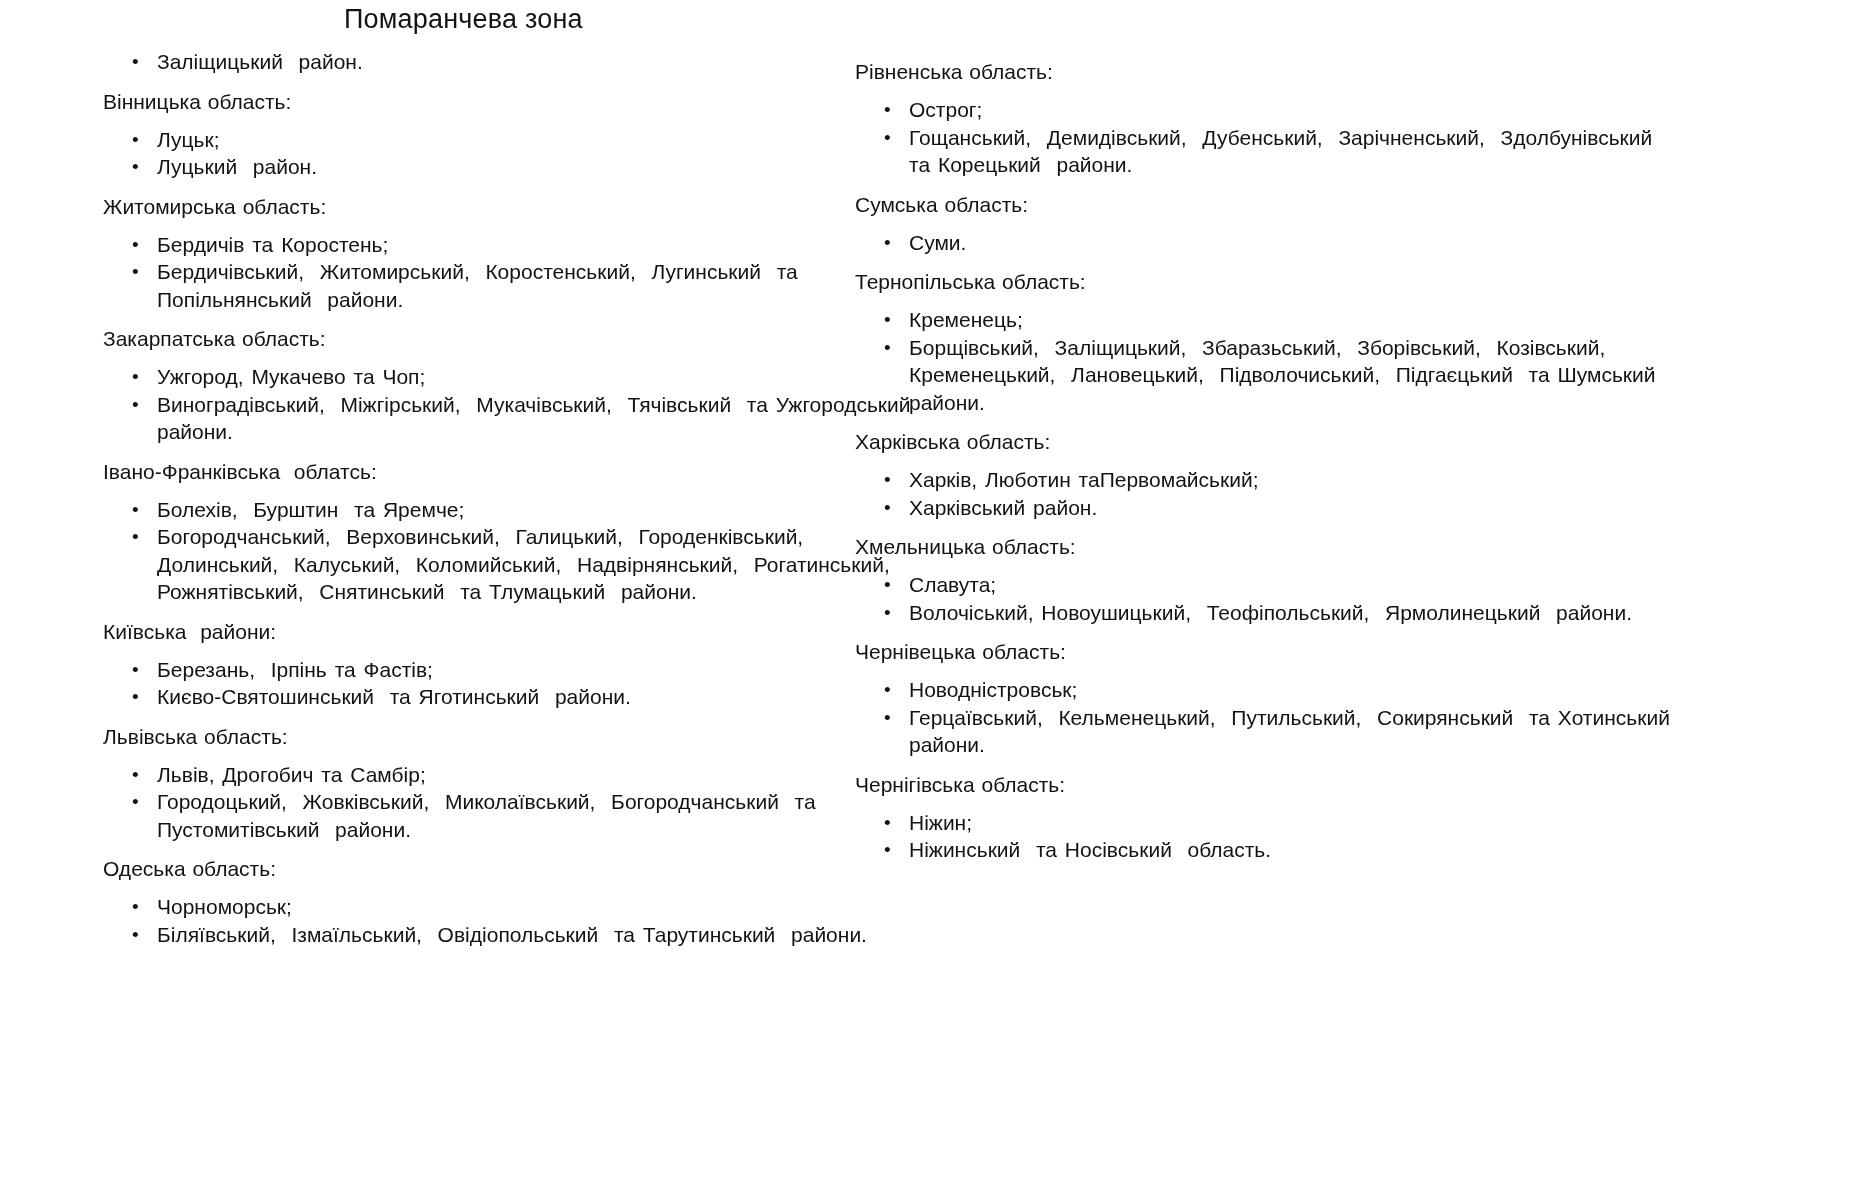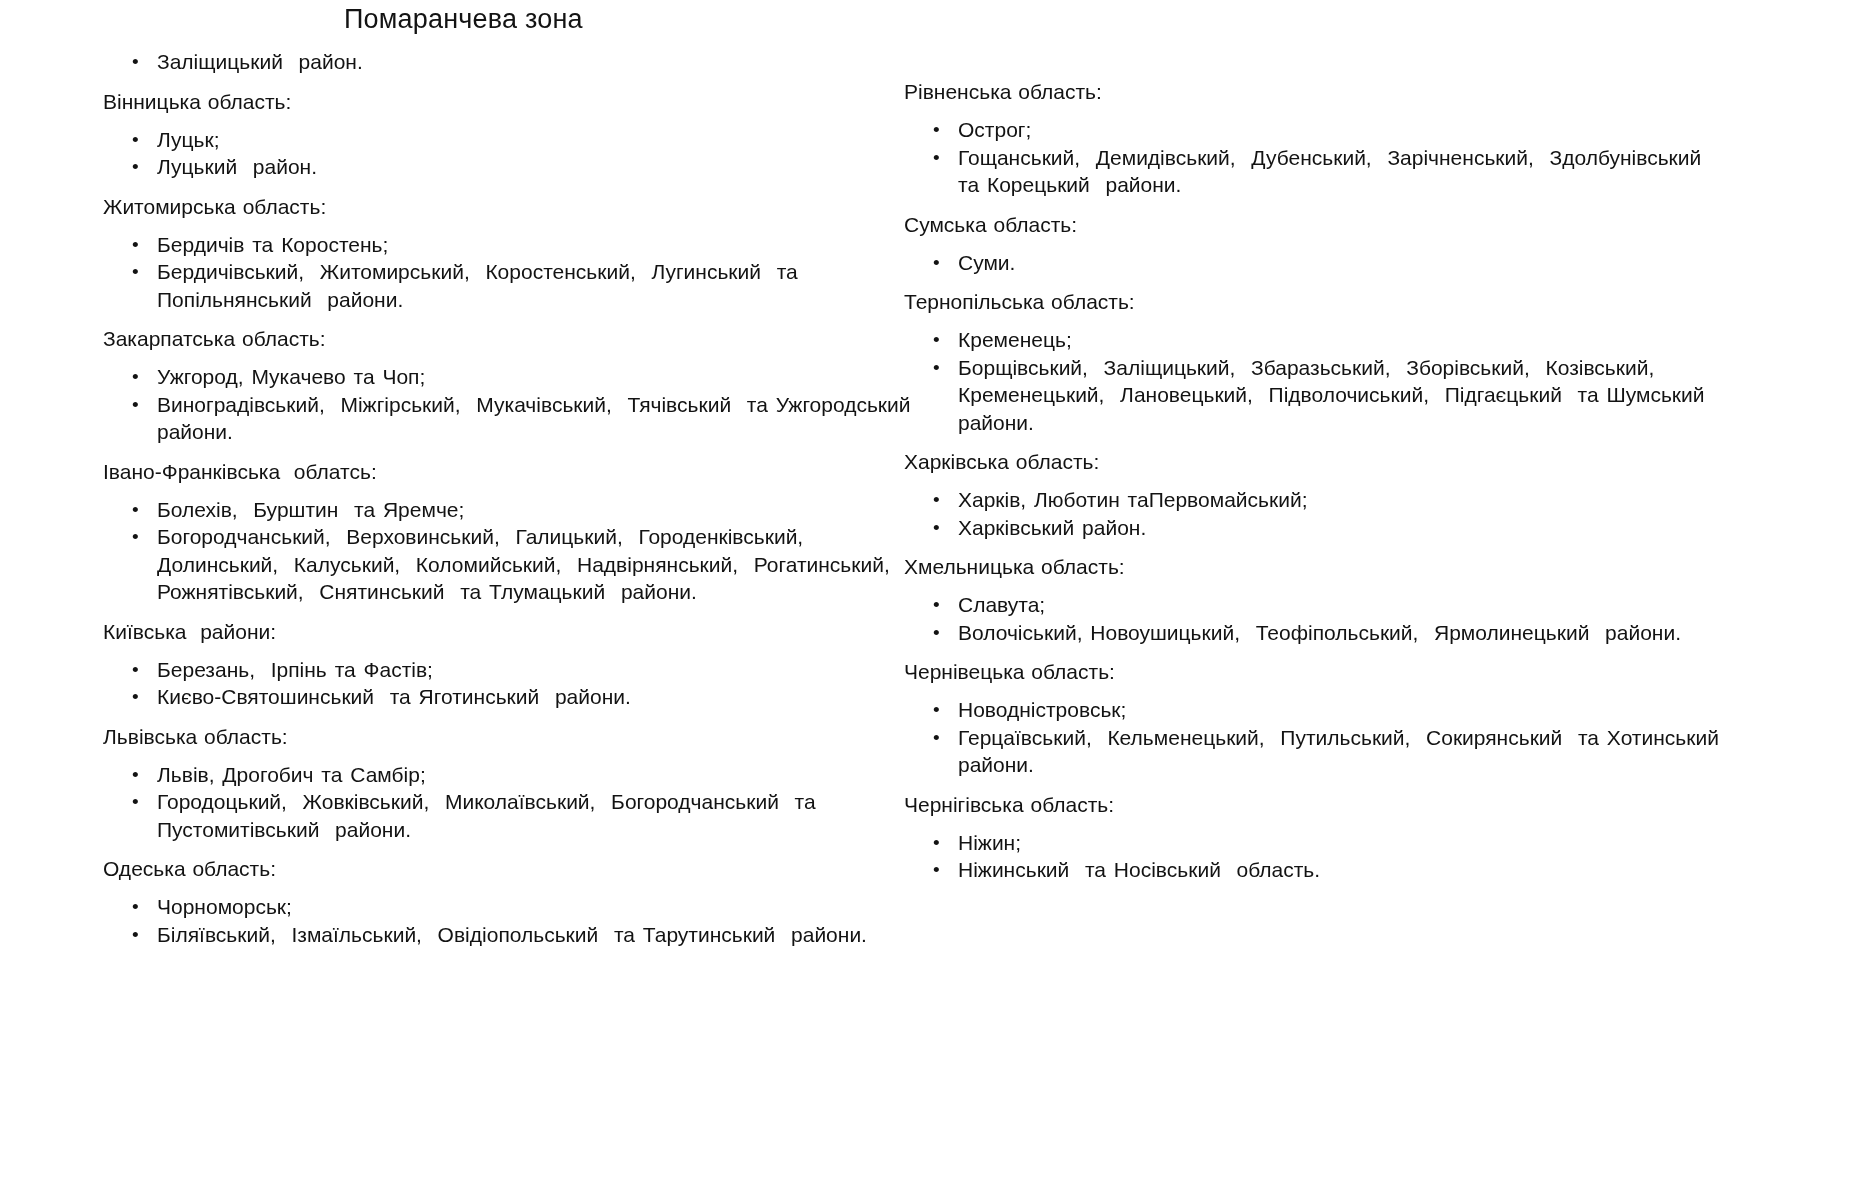--- a/index.html
+++ b/index.html
@@ -23,21 +23,21 @@
     font-size: 27px;
     font-weight: 500;
     letter-spacing: 0.2px;
     white-space: pre;
   }
   .col {
     position: absolute;
     width: 760px;
   }
   .col-left  { left: 103px; top: 48px;  width: 770px; }
-  .col-right { left: 904px; top: 58px;  width: 790px; margin-top: 20px; }
+  .col-right { left: 855px; top: 58px;  width: 790px; }
   .section { margin: 0 0 12px 0; }
   .oblast-header {
     font-size: 21px;
     line-height: 28px;
     margin: 0 0 10px 0;
     white-space: pre;
     word-spacing: 1px;
   }
   ul.bullets {
     margin: 0;

